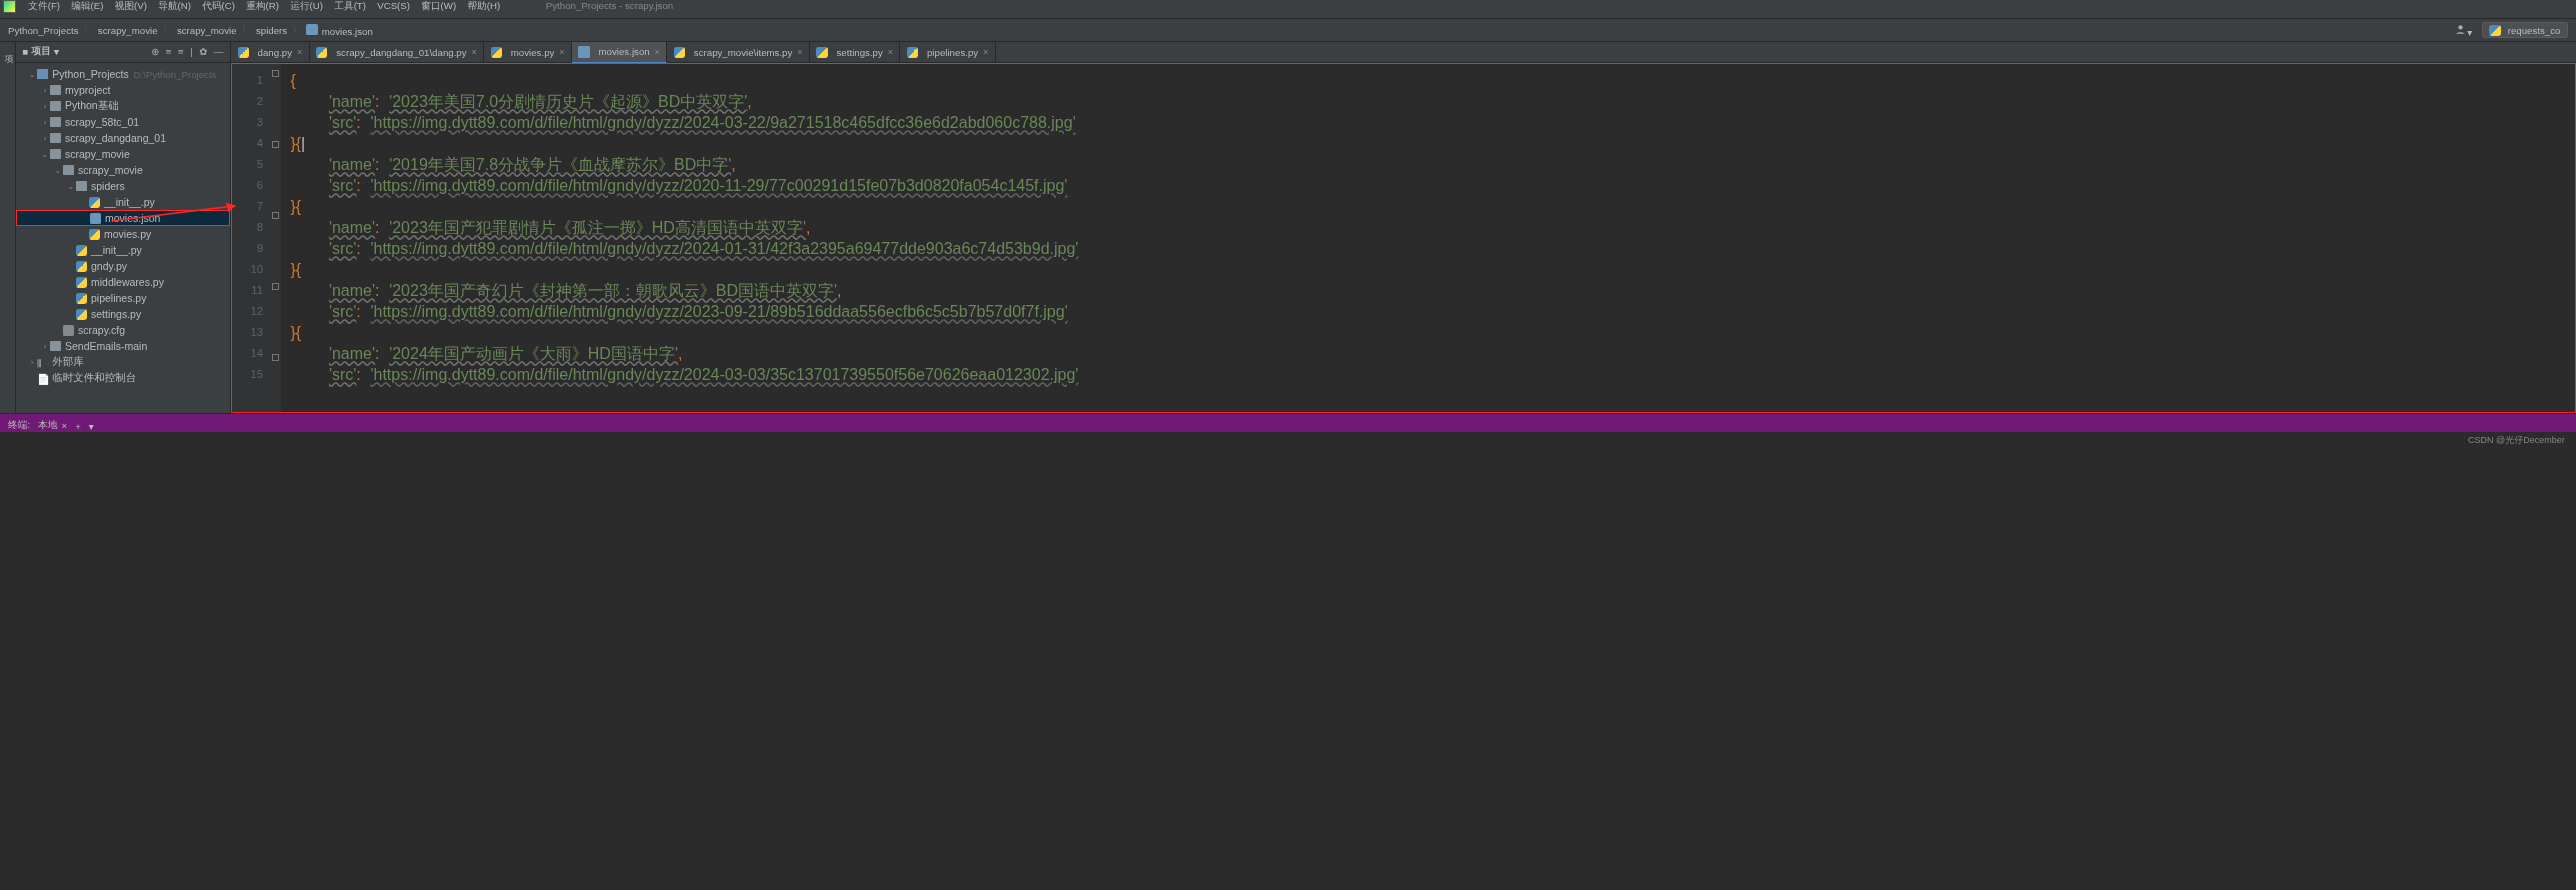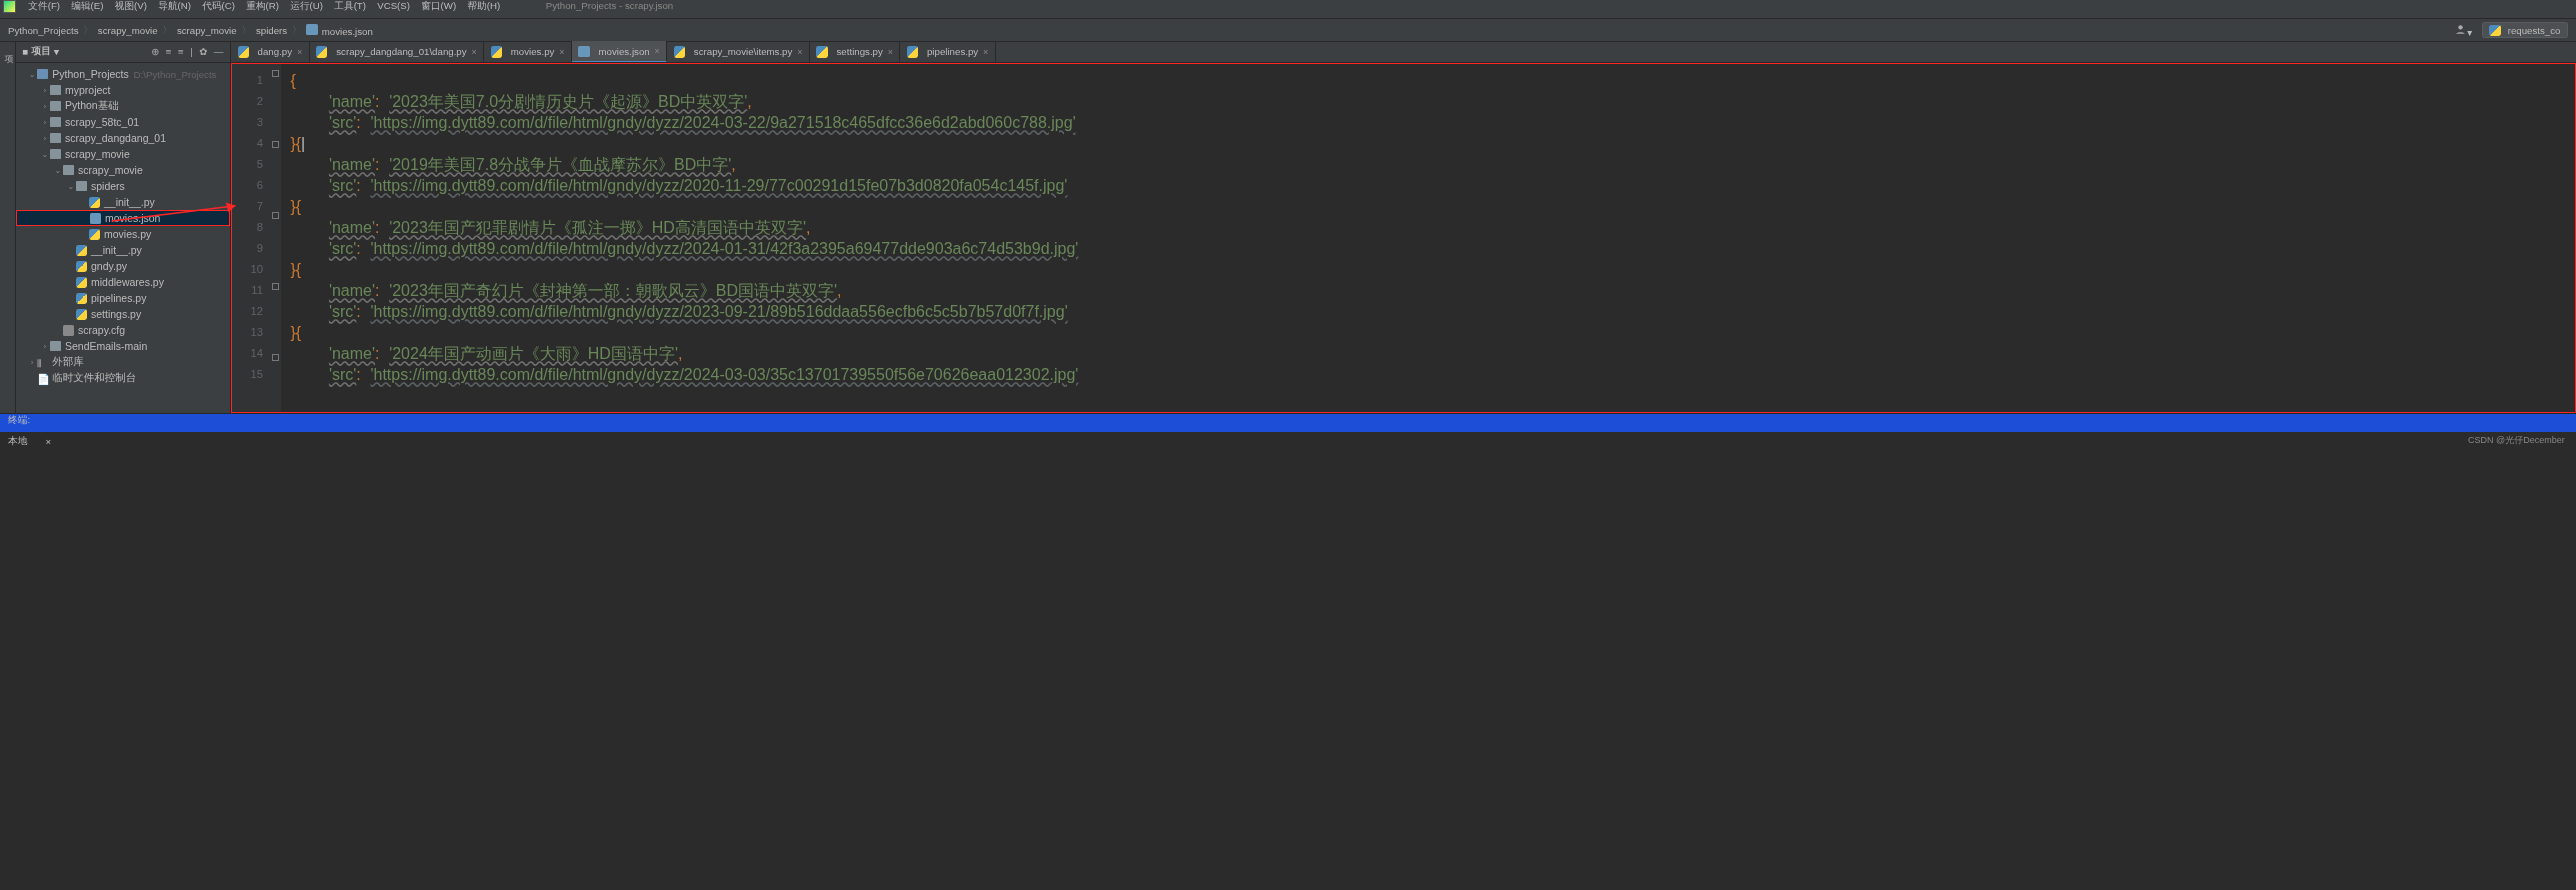--- a/index.html
+++ b/index.html
@@ -41,21 +41,21 @@
 .folder-icon.root{background:#6a8fb5;}
 .py-icon{width:11.3px;height:11.3px;display:inline-block;margin-right:4px;position:relative;}
 .py-icon::before{content:"";position:absolute;width:11.3px;height:11.3px;background:linear-gradient(135deg,#4b8bbe 50%,#ffd43b 50%);border-radius:2.4px;}
 .json-icon{width:11.3px;height:11.3px;display:inline-block;margin-right:4px;background:#6897bb;border-radius:1.6px;}
 .cfg-icon{width:11.3px;height:11.3px;display:inline-block;margin-right:4px;background:#888;border-radius:1.6px;}
 .lib-icon{width:11.3px;height:11.3px;display:inline-block;margin-right:4px;}
 .tree-label{color:#bbb;}
 .tree-hint{color:#666;margin-left:4.8px;font-size:9.7px;}
 
 .editor-area{flex:1;display:flex;flex-direction:column;background:#2b2b2b;}
-.tabs{height:21px;background:#3c3f41;display:flex;align-items:center;border-bottom:0.8px solid #282828;}
+.tabs{height:21px;background:#3c3f41;display:flex;align-items:flex-start;border-bottom:0.8px solid #282828;}
 .tab{height:21px;display:flex;align-items:center;padding:0 6.5px;gap:4.8px;border-right:0.8px solid #282828;cursor:pointer;color:#bbb;font-size:9.7px;}
 .tab.active{background:#4e5254;border-bottom:1.6px solid #4a88c7;}
 .tab .close{color:#888;font-size:9px;}
 
 .code-body{flex:1;display:flex;position:relative;border:1.6px solid #ff2626;}
 .gutter{width:39px;background:#313335;text-align:right;padding:5.6px 8px 0 0;color:#606366;font-family:Consolas,monospace;font-size:11.3px;line-height:21px;}
 .annotations{width:9.7px;background:#313335;padding-top:5.6px;}
 .annot-mark{width:7.3px;height:7.3px;border:0.8px solid #777;margin:0 auto 13.7px auto;}
 .code{flex:1;padding:5.6px 0 0 9.7px;font-family:Consolas,monospace;font-size:16px;line-height:21px;white-space:pre;}
 .brace{color:#cc7832;}
@@ -64,22 +64,22 @@
 .str{color:#6a8759;}
 .comma{color:#cc7832;}
 .url-u{text-decoration:underline wavy #5c6164;text-underline-offset:2.4px;}
 .squig{text-decoration:underline wavy #707070;text-underline-offset:2.4px;}
 .caret{color:#bbb;}
 
 .arrow-line{position:absolute;pointer-events:none;}
 .red-arrow{stroke:#ff2626;stroke-width:2;fill:none;}
 .red-arrow-head{fill:#ff2626;}
 
-.terminal-bar{height:19.4px;background:#1d4ed8;border-top:0.8px solid #282828;display:flex;align-items:flex-start;padding:0 8px;gap:8px;flex-direction:column;}
-.term-tab{display:flex;align-items:center;gap:18px;color:#bbb;}
+.terminal-bar{height:19.4px;background:#701a75;border-top:0.8px solid #282828;display:flex;align-items:flex-end;padding:0 8px;gap:8px;}
+.term-tab{display:flex;align-items:center;gap:4px;color:#bbb;}
 
 .status-bar{height:16px;background:#2b2b2b;display:flex;align-items:center;justify-content:flex-end;padding:0 11.3px;font-size:9px;color:#888;}
 </style>
 </head>
 <body>
 
 <div class="title-bar">
   <span class="app-icon"></span>
   <span class="menu-item">文件(F)</span>
   <span class="menu-item">编辑(E)</span>

